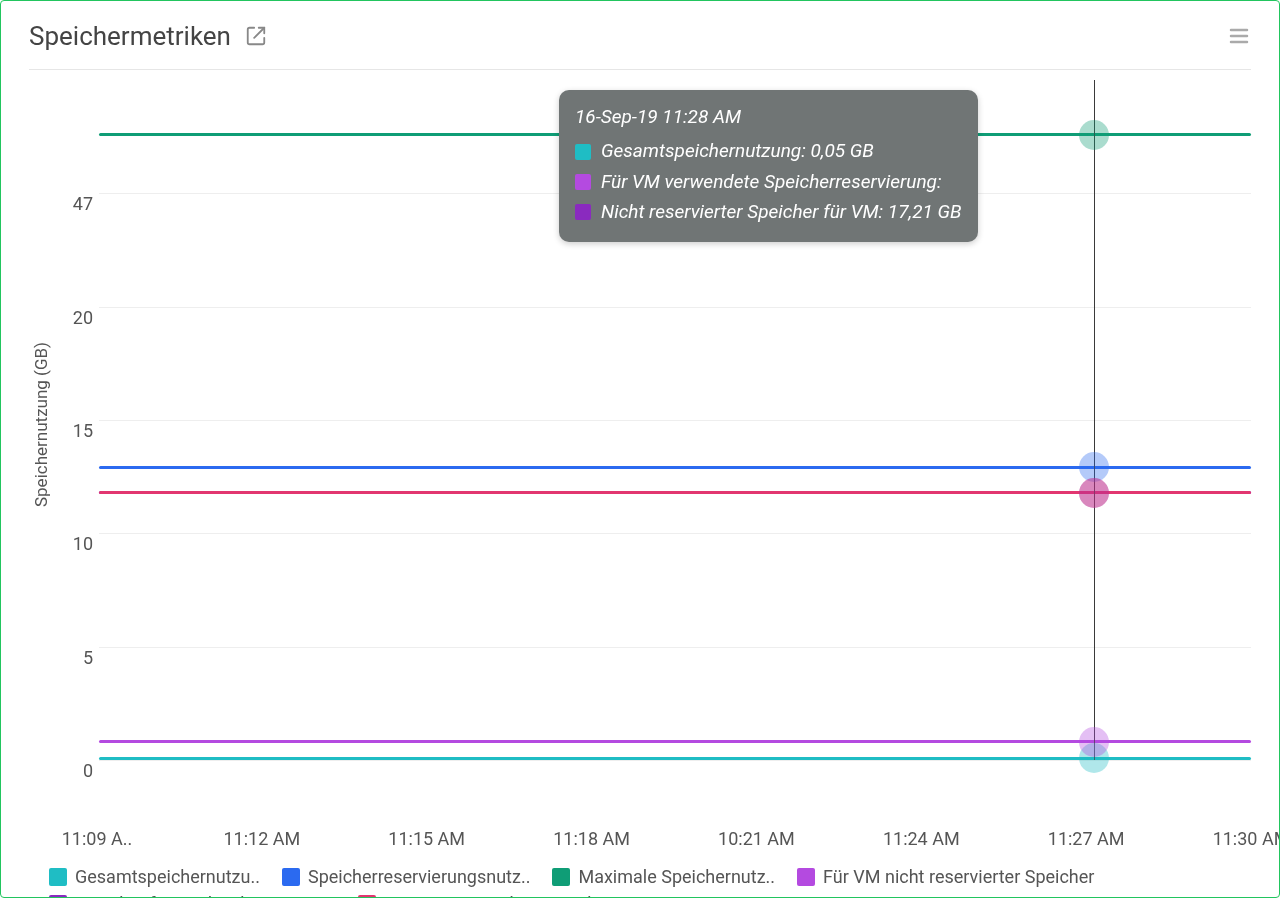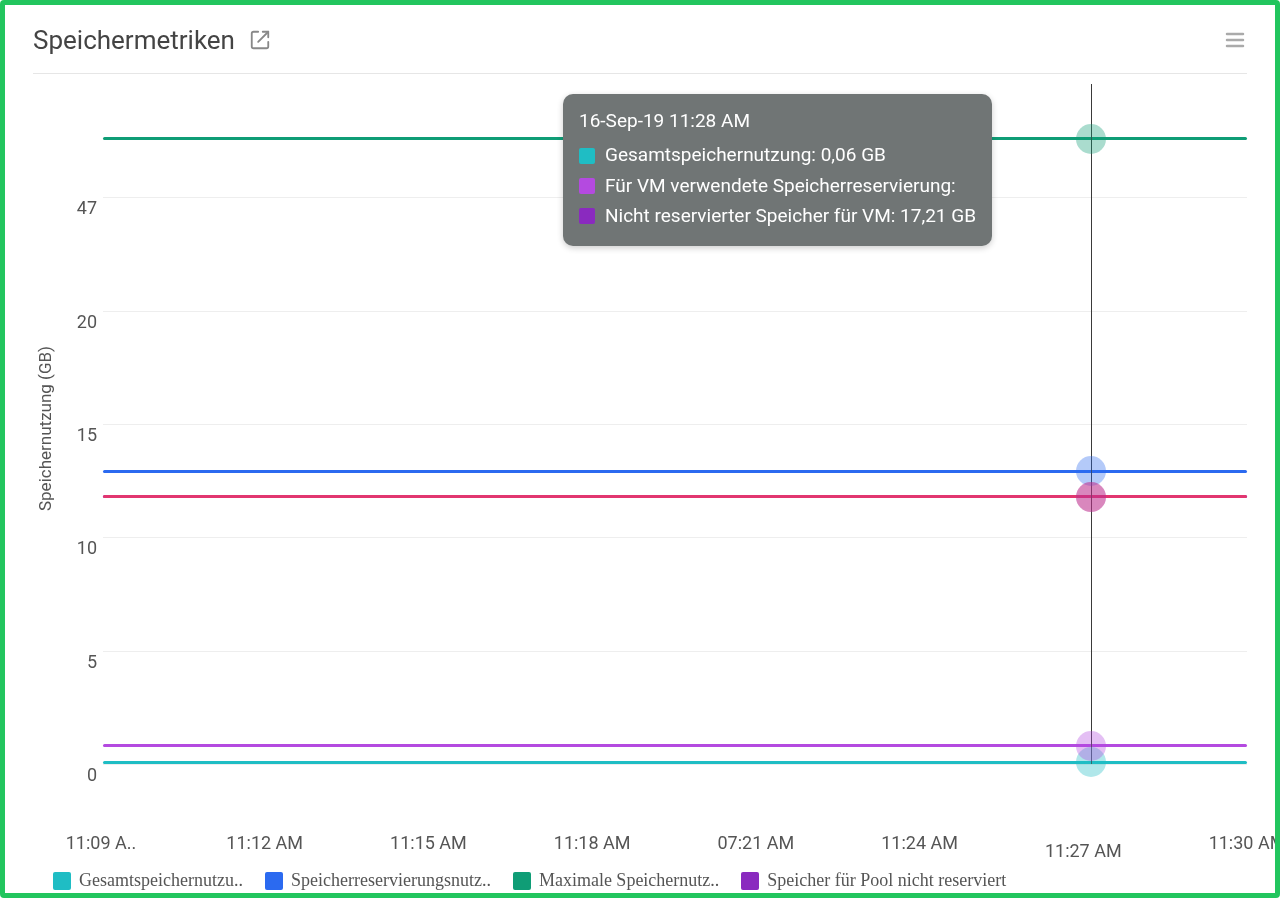--- a/index.html
+++ b/index.html
@@ -6,21 +6,21 @@
     margin: 0;
     padding: 0;
     font-family: -apple-system, BlinkMacSystemFont, "Segoe UI", Roboto, Helvetica, Arial, sans-serif;
     color: #333;
     background: #fff;
   }
   .card {
     box-sizing: border-box;
     width: 1280px;
     height: 898px;
-    border: 5px solid #22c55e;
+    border: 1px solid #22c55e;
     border-radius: 4px;
     padding: 20px 28px 16px 28px;
     position: relative;
     overflow: hidden;
   }
   .header {
     display: flex;
     align-items: center;
     justify-content: space-between;
   }
@@ -68,20 +68,21 @@
     right: 6px;
     transform: translateY(50%);
     font-size: 18px;
     color: #555;
   }
   .plot {
     position: relative;
     flex: 1;
     height: 680px;
     border-bottom: 1px solid #bbb;
+    font-style: italic;
   }
   .gridline {
     position: absolute;
     left: 0; right: 0;
     border-top: 1px solid #eee;
   }
   .series {
     position: absolute;
     left: 0; right: 0;
     height: 0;
@@ -136,21 +137,20 @@
     row-gap: 6px;
     align-items: center;
   }
   .legend-item {
     display: inline-flex;
     align-items: center;
     gap: 8px;
     font-size: 18px;
     color: #555;
     cursor: pointer;
-    font-family: Liberation Serif, serif;
   }
   .swatch {
     width: 18px; height: 18px;
     border-radius: 2px;
   }
   
   .tooltip {
     position: absolute;
     background: #707575;
     color: #fff;
@@ -256,59 +256,63 @@
         <div class="marker" style="background: rgb(138, 42, 191); left: 86.3636%; top: 412.76px;">
           <div class="inner" style="background: rgb(138, 42, 191);"></div>
         </div>
         <div class="marker" style="background: rgb(226, 54, 112); left: 86.3636%; top: 412.76px;">
           <div class="inner" style="background: rgb(226, 54, 112);"></div>
         </div>
         <div class="tooltip" style="left: 460px; top: 10px;">
           <div class="tstamp">16-Sep-19 11:28 AM</div>
           <div class="row">
             <span class="sw" style="background: rgb(31, 189, 196);"></span>
-            <span>Gesamtspeichernutzung: 0,06 GB</span>
+            <span>Gesamtspeichernutzung: 0,05 GB</span>
           </div>
           <div class="row">
             <span class="sw" style="background: rgb(180, 74, 224);"></span>
             <span>Für VM verwendete Speicherreservierung:</span>
           </div>
           <div class="row">
             <span class="sw" style="background: rgb(138, 42, 191);"></span>
             <span>Nicht reservierter Speicher für VM: 17,21 GB</span>
           </div>
         </div>
       </div>
   </div>
 
   <div class="xaxis" id="xaxis">
       <div class="xtick" style="left: 0%;">11:09 A..</div>
       <div class="xtick" style="left: 14.2857%;">11:12 AM</div>
       <div class="xtick" style="left: 28.5714%;">11:15 AM</div>
       <div class="xtick" style="left: 42.8571%;">11:18 AM</div>
-      <div class="xtick" style="left: 57.1429%;">07:21 AM</div>
+      <div class="xtick" style="left: 57.1429%;">10:21 AM</div>
       <div class="xtick" style="left: 71.4286%;">11:24 AM</div>
-      <div class="xtick" style="left: 85.7143%; margin-top: 8px;">11:27 AM</div>
+      <div class="xtick" style="left: 85.7143%;">11:27 AM</div>
       <div class="xtick" style="left: 100%;">11:30 AM</div>
     </div>
 
   <div class="legend" id="legend">
       <span class="legend-item">
         <span class="swatch" style="background: rgb(31, 189, 196);"></span>
         <span>Gesamtspeichernutzu..</span>
       </span>
       <span class="legend-item">
         <span class="swatch" style="background: rgb(43, 106, 240);"></span>
         <span>Speicherreservierungsnutz..</span>
       </span>
       <span class="legend-item">
         <span class="swatch" style="background: rgb(15, 157, 118);"></span>
         <span>Maximale Speichernutz..</span>
       </span>
       <span class="legend-item">
+        <span class="swatch" style="background: rgb(180, 74, 224);"></span>
+        <span>Für VM nicht reservierter Speicher</span>
+      </span>
+      <span class="legend-item">
         <span class="swatch" style="background: rgb(138, 42, 191);"></span>
         <span>Speicher für Pool nicht reserviert</span>
       </span>
       <span class="legend-item">
         <span class="swatch" style="background: rgb(226, 54, 112);"></span>
         <span>Für VM verwendete Speicherreservierung</span>
       </span>
     </div>
 
 </div>

